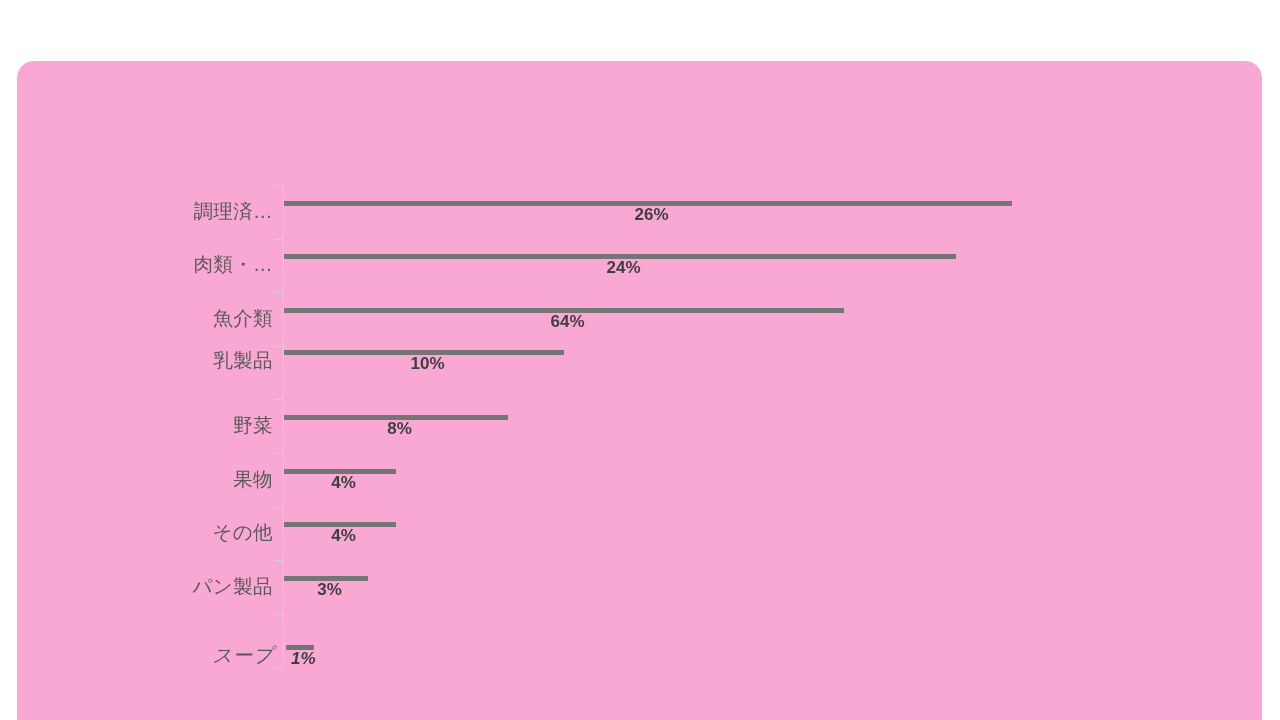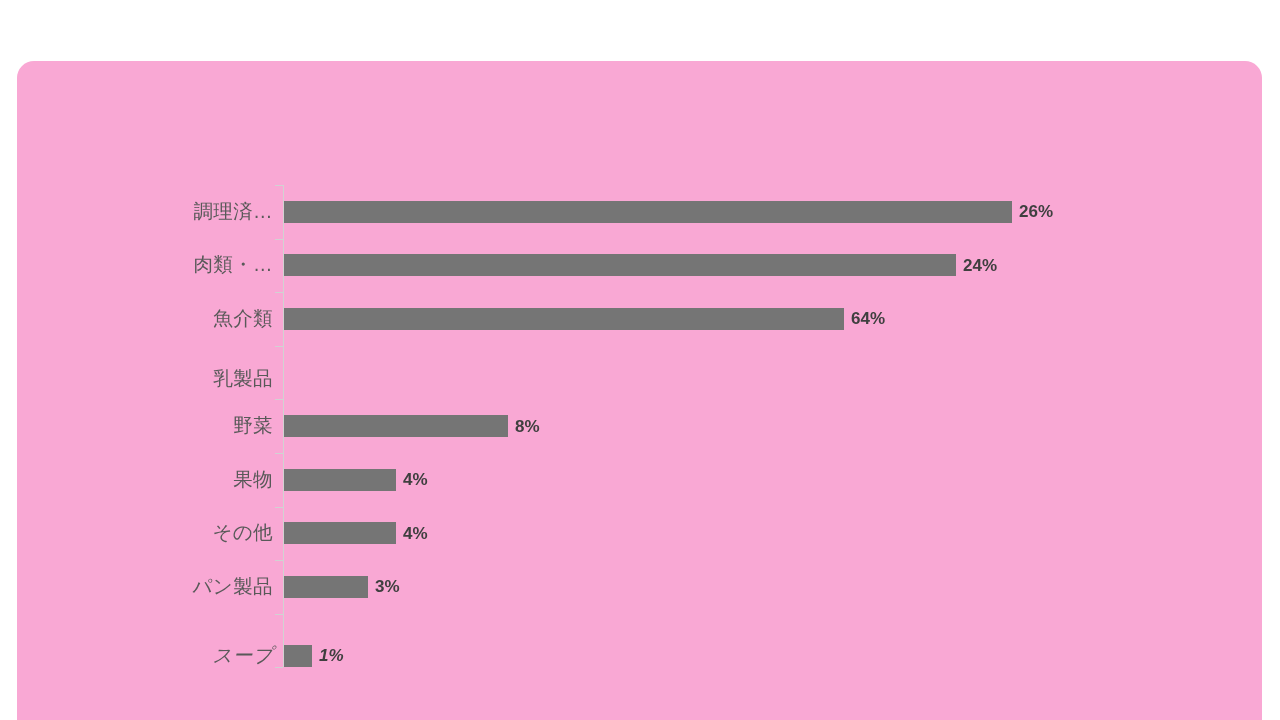--- a/index.html
+++ b/index.html
@@ -79,20 +79,21 @@
   }
 
   .bar-wrap {
     position: absolute;
     left: 1px;
     top: 50%;
     transform: translateY(-50%);
     height: 22px;
     display: flex;
     align-items: center;
+    flex-direction: column;
   }
 
   .bar {
     height: 22px;
     background: #757575;
   }
 
   .bar-value {
     margin-left: 7px;
     color: #3f3f3f;
@@ -136,22 +137,26 @@
               <div class="bar-value" style="color: rgb(63, 63, 63);">24%</div>
             </div>
           </div>
           <div class="row" style="top: 107.2px;">
             <div class="cat-label">魚介類</div>
             <div class="bar-wrap">
               <div class="bar" style="width: 560px; background: rgb(117, 117, 117);"></div>
               <div class="bar-value" style="color: rgb(63, 63, 63);">64%</div>
             </div>
           </div>
-          <div class="row" style="top: 167px; text-decoration: underline;">
+          <div class="row" style="top: 149px; text-decoration: underline;">
             <div class="cat-label">乳製品</div>
+            <div class="bar-wrap">
+              <div class="bar" style="width: 280px; background: rgb(117, 117, 117);"></div>
+              <div class="bar-value" style="color: rgb(63, 63, 63);">10%</div>
+            </div>
           </div>
           <div class="row" style="top: 214.4px;">
             <div class="cat-label">野菜</div>
             <div class="bar-wrap">
               <div class="bar" style="width: 224px; background: rgb(117, 117, 117);"></div>
               <div class="bar-value" style="color: rgb(63, 63, 63);">8%</div>
             </div>
           </div>
           <div class="row" style="top: 268px;">
             <div class="cat-label">果物</div>

